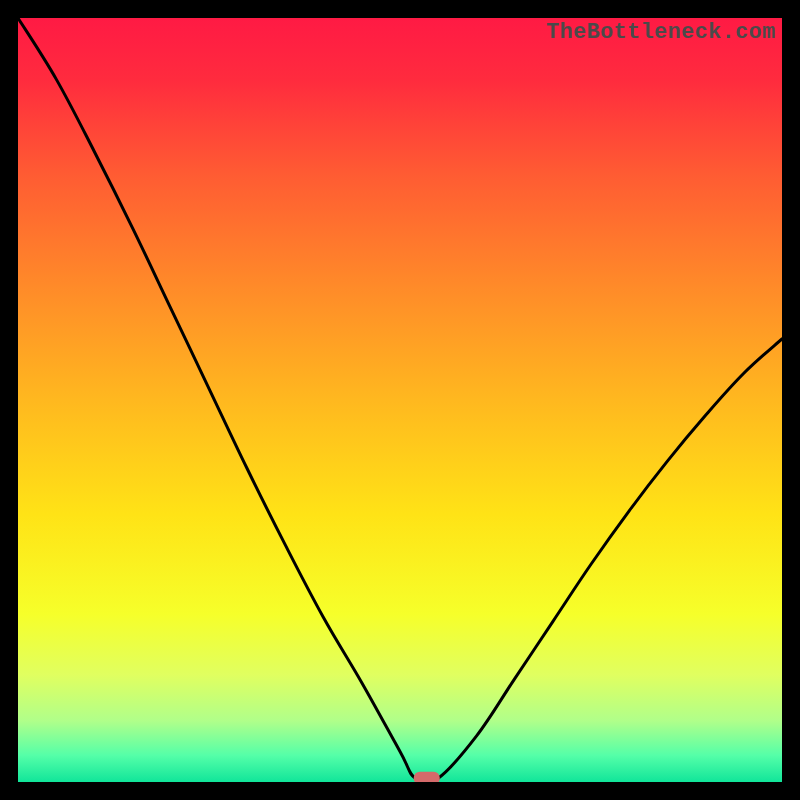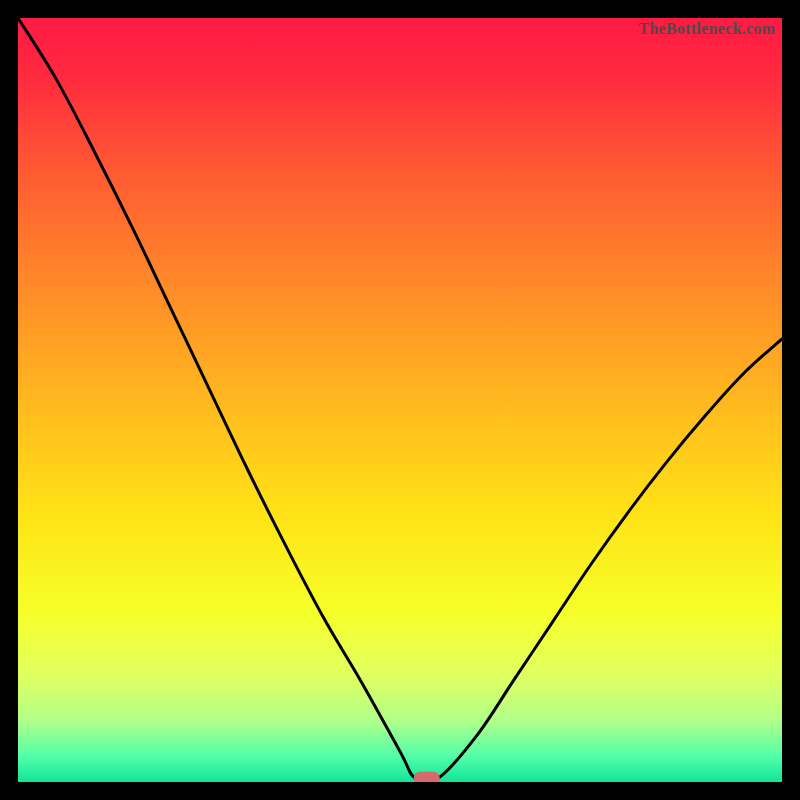--- a/index.html
+++ b/index.html
@@ -22,25 +22,25 @@
     left: 18px;
     top: 18px;
     width: 764px;
     height: 764px;
     overflow: hidden;
   }
   .watermark {
     position: absolute;
     top: 2px;
     right: 6px;
-    font-size: 16px;
+    font-size: 22px;
     font-weight: 600;
     color: #4a4a4a;
     letter-spacing: 0.3px;
-    font-family: Liberation Serif, serif;
+    font-family: Liberation Mono, monospace;
   }
   svg { display: block; }
 </style>
 </head>
 <body>
 
 <div class="frame">
   <div class="plot">
     <svg id="chart-svg" viewBox="0 0 764 764" width="764" height="764">
       <defs>

